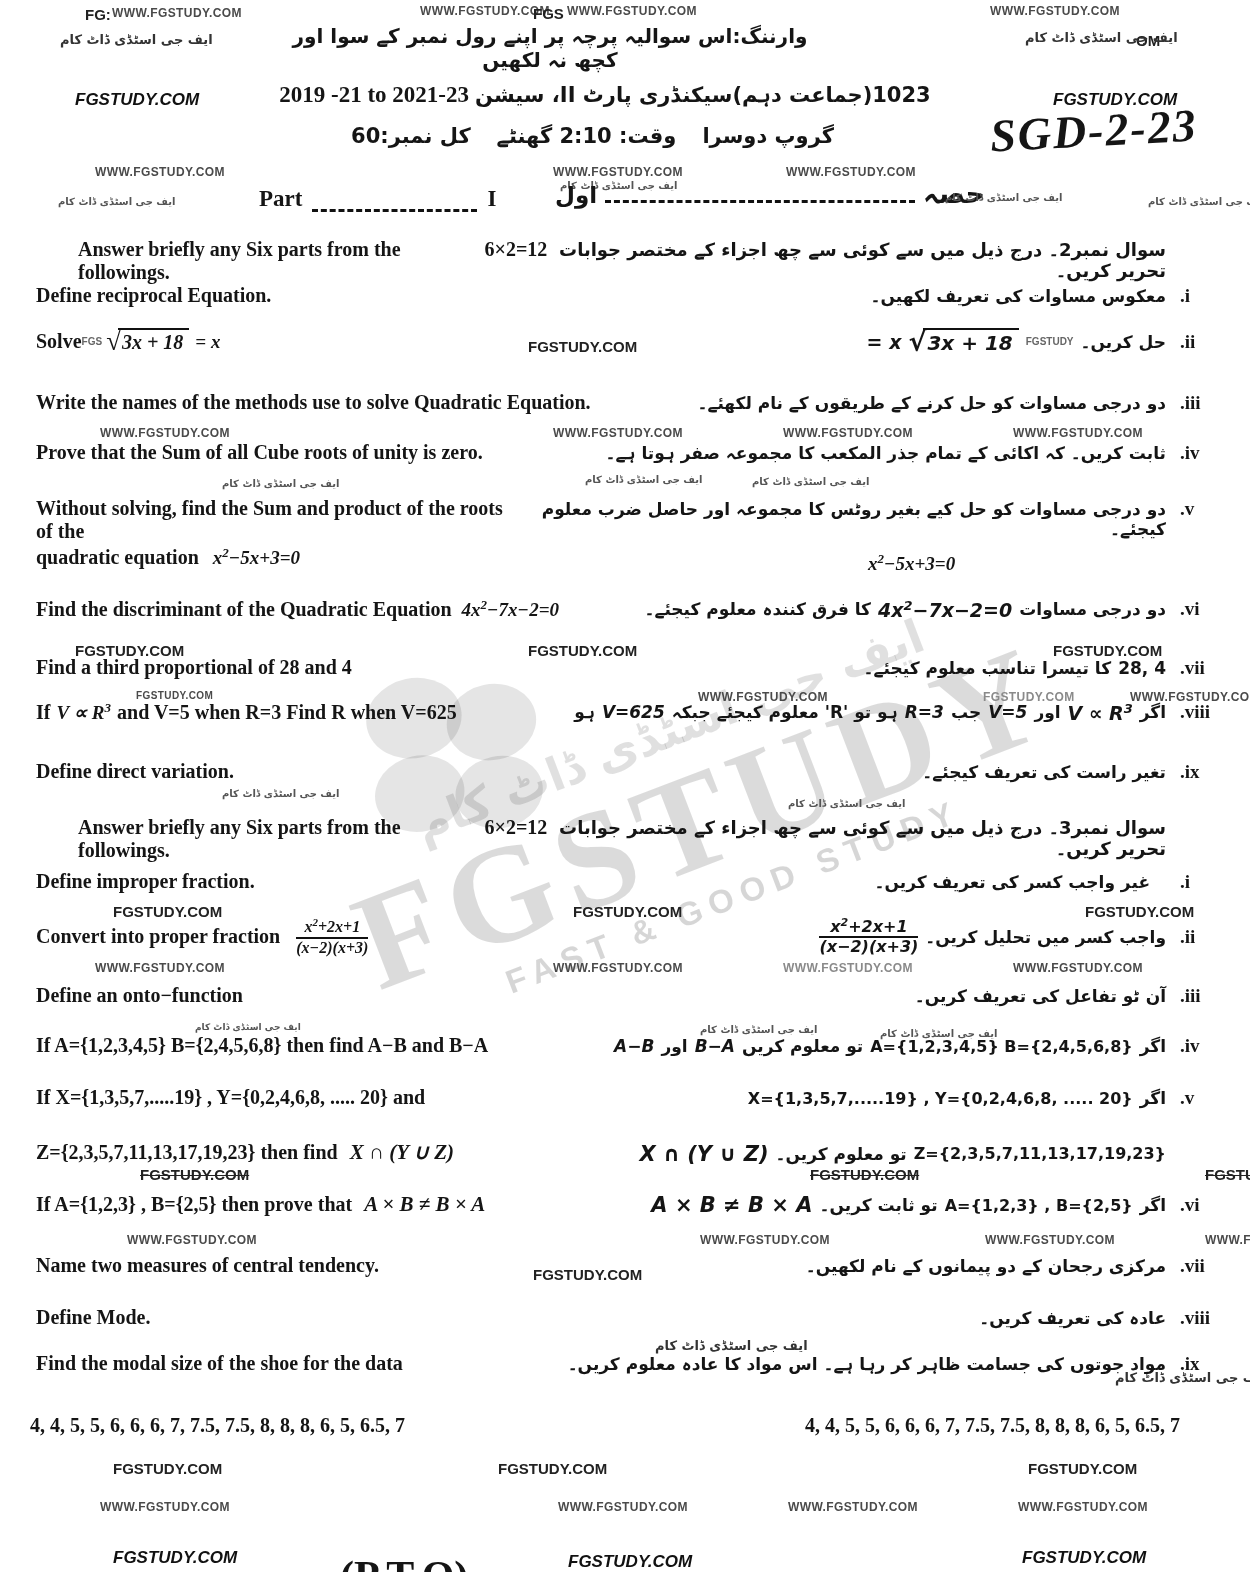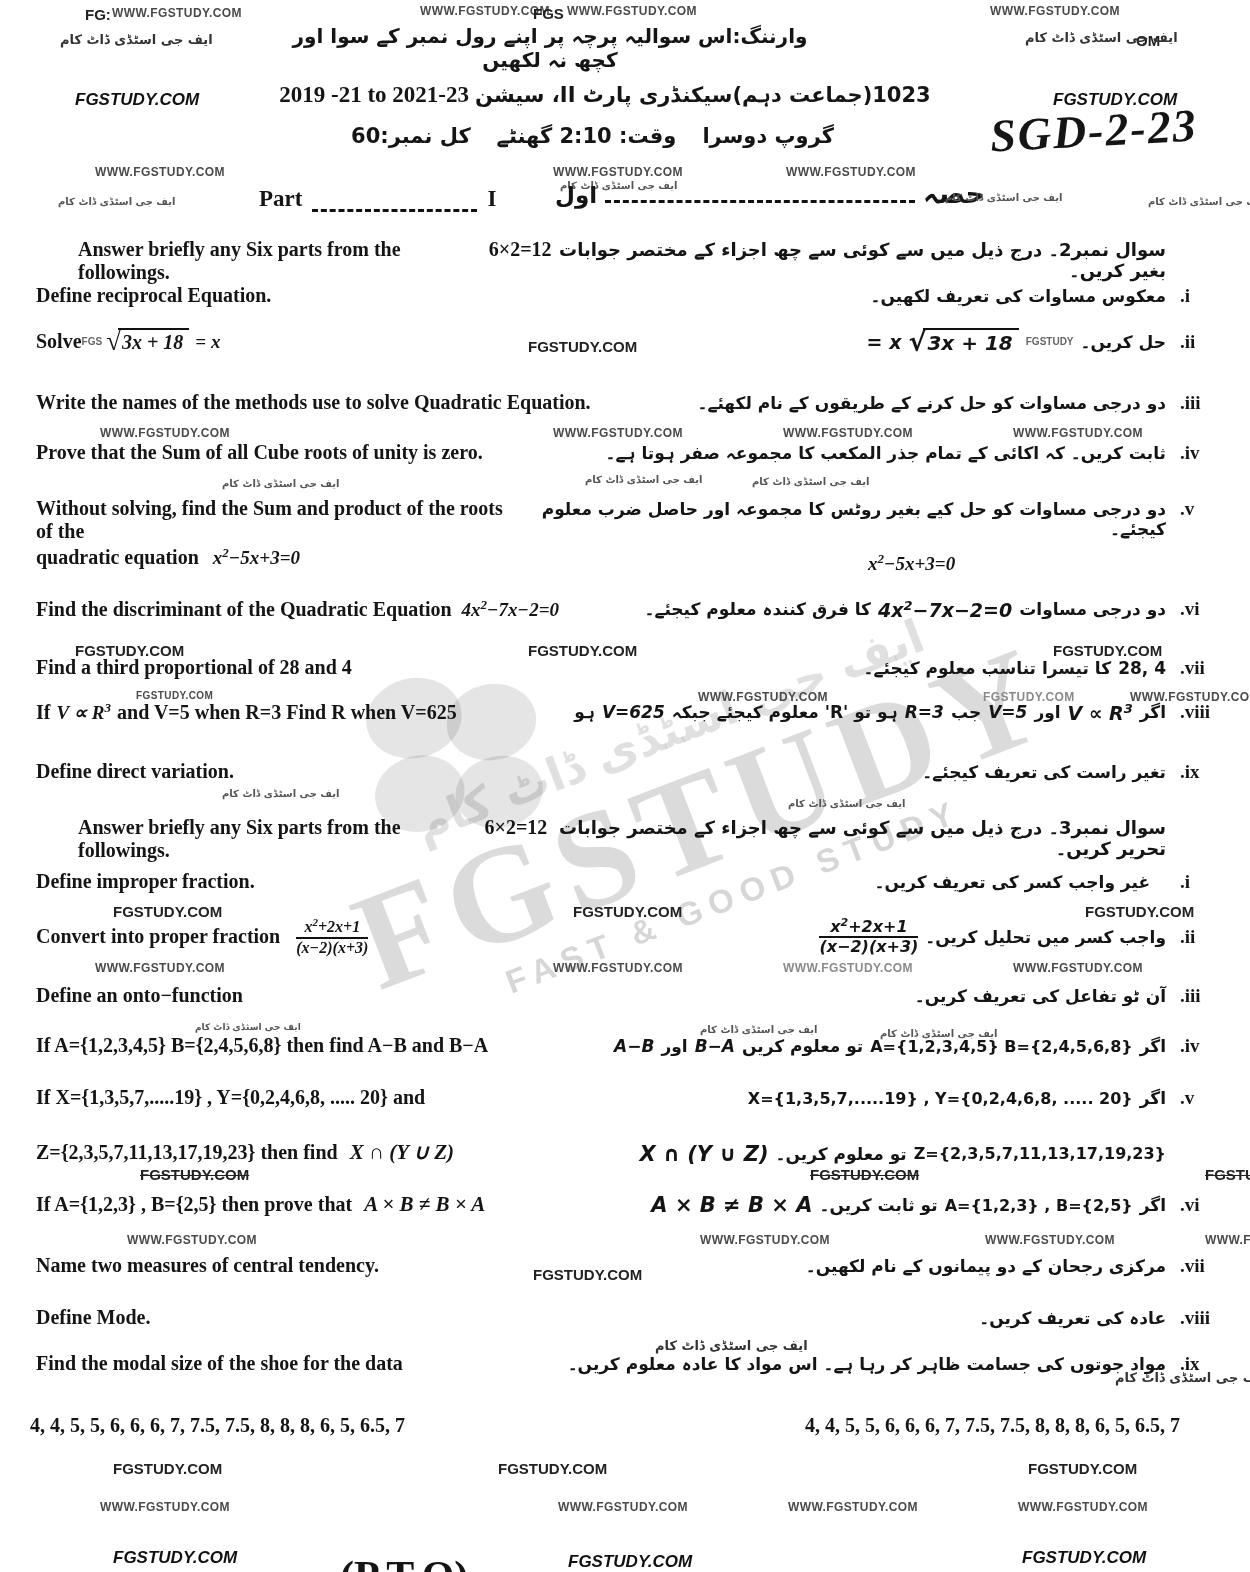--- a/index.html
+++ b/index.html
@@ -135,21 +135,21 @@
     <span class="p1">حصہ</span>
     <span class="dash-ur"></span>
     <span class="p2">اول</span>
   </div>
   <span class="wm wm-urdu-sm" style="top:192px;left:945px;">ایف جی اسٹڈی ڈاٹ کام</span>
   <span class="wm wm-urdu-sm" style="top:196px;left:1148px;">ایف جی اسٹڈی ڈاٹ کام</span>
 
   <div class="qheader" style="top:238px;">
     <span class="en">Answer briefly any Six parts from the followings.</span>
     <span class="marks">6×2=12</span>
-    <span class="ur">سوال نمبر2۔ درج ذیل میں سے کوئی سے چھ اجزاء کے مختصر جوابات بغیر کریں۔</span>
+    <span class="ur">سوال نمبر2۔ درج ذیل میں سے کوئی سے چھ اجزاء کے مختصر جوابات تحریر کریں۔</span>
     <span class="num"></span>
   </div>
 
   <div class="item" style="top:284px;">
     <span class="en">Define reciprocal Equation.</span>
     <span class="fill"></span>
     <span class="ur">معکوس مساوات کی تعریف لکھیں۔</span>
     <span class="num" dir="rtl">i.</span>
   </div>
 

